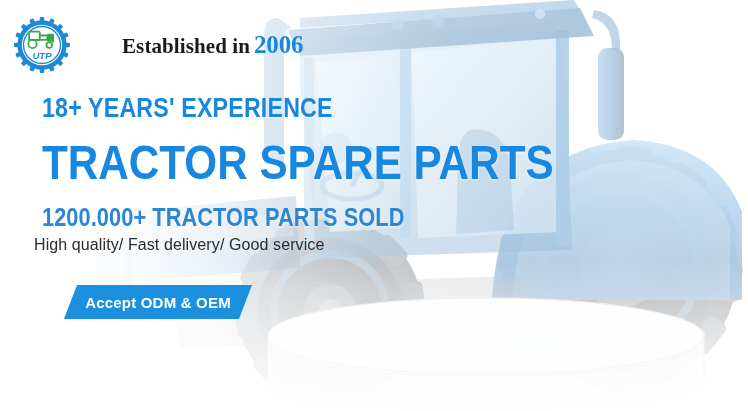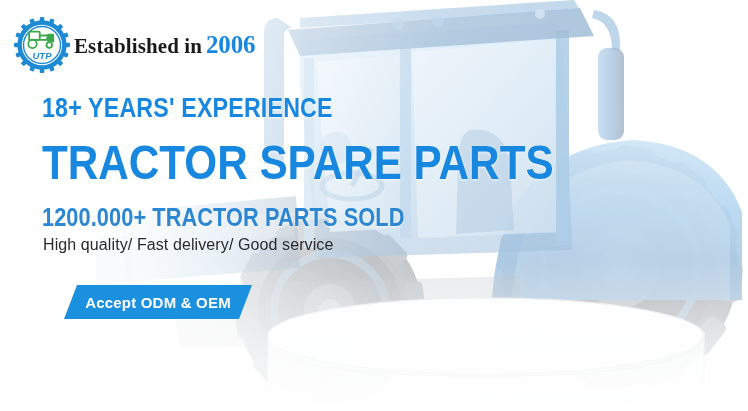--- a/index.html
+++ b/index.html
@@ -62,20 +62,21 @@
     inset: 0;
   }
 
   
   .est-row {
     position: absolute;
     left: 14px;
     top: 17px;
     display: flex;
     align-items: center;
+    gap: 48px;
   }
   .logo {
     width: 56px;
     height: 56px;
     flex: 0 0 auto;
   }
   .est-text {
     margin-left: 4px;
     font-size: 21px;
     font-weight: bold;
@@ -128,21 +129,21 @@
     font-weight: bold;
     color: #2b86d4;
     letter-spacing: 0.1px;
     transform: scaleX(0.87);
     transform-origin: left center;
     white-space: nowrap;
     text-shadow: 0 1px 2px rgba(255,255,255,0.7);
   }
   .tagline {
     position: absolute;
-    left: 43px;
+    left: 34px;
     top: 236px;
     font-size: 16px;
     color: #2b2b2b;
     white-space: nowrap;
     letter-spacing: 0.1px;
   }
 
   
   .cta {
     position: absolute;

